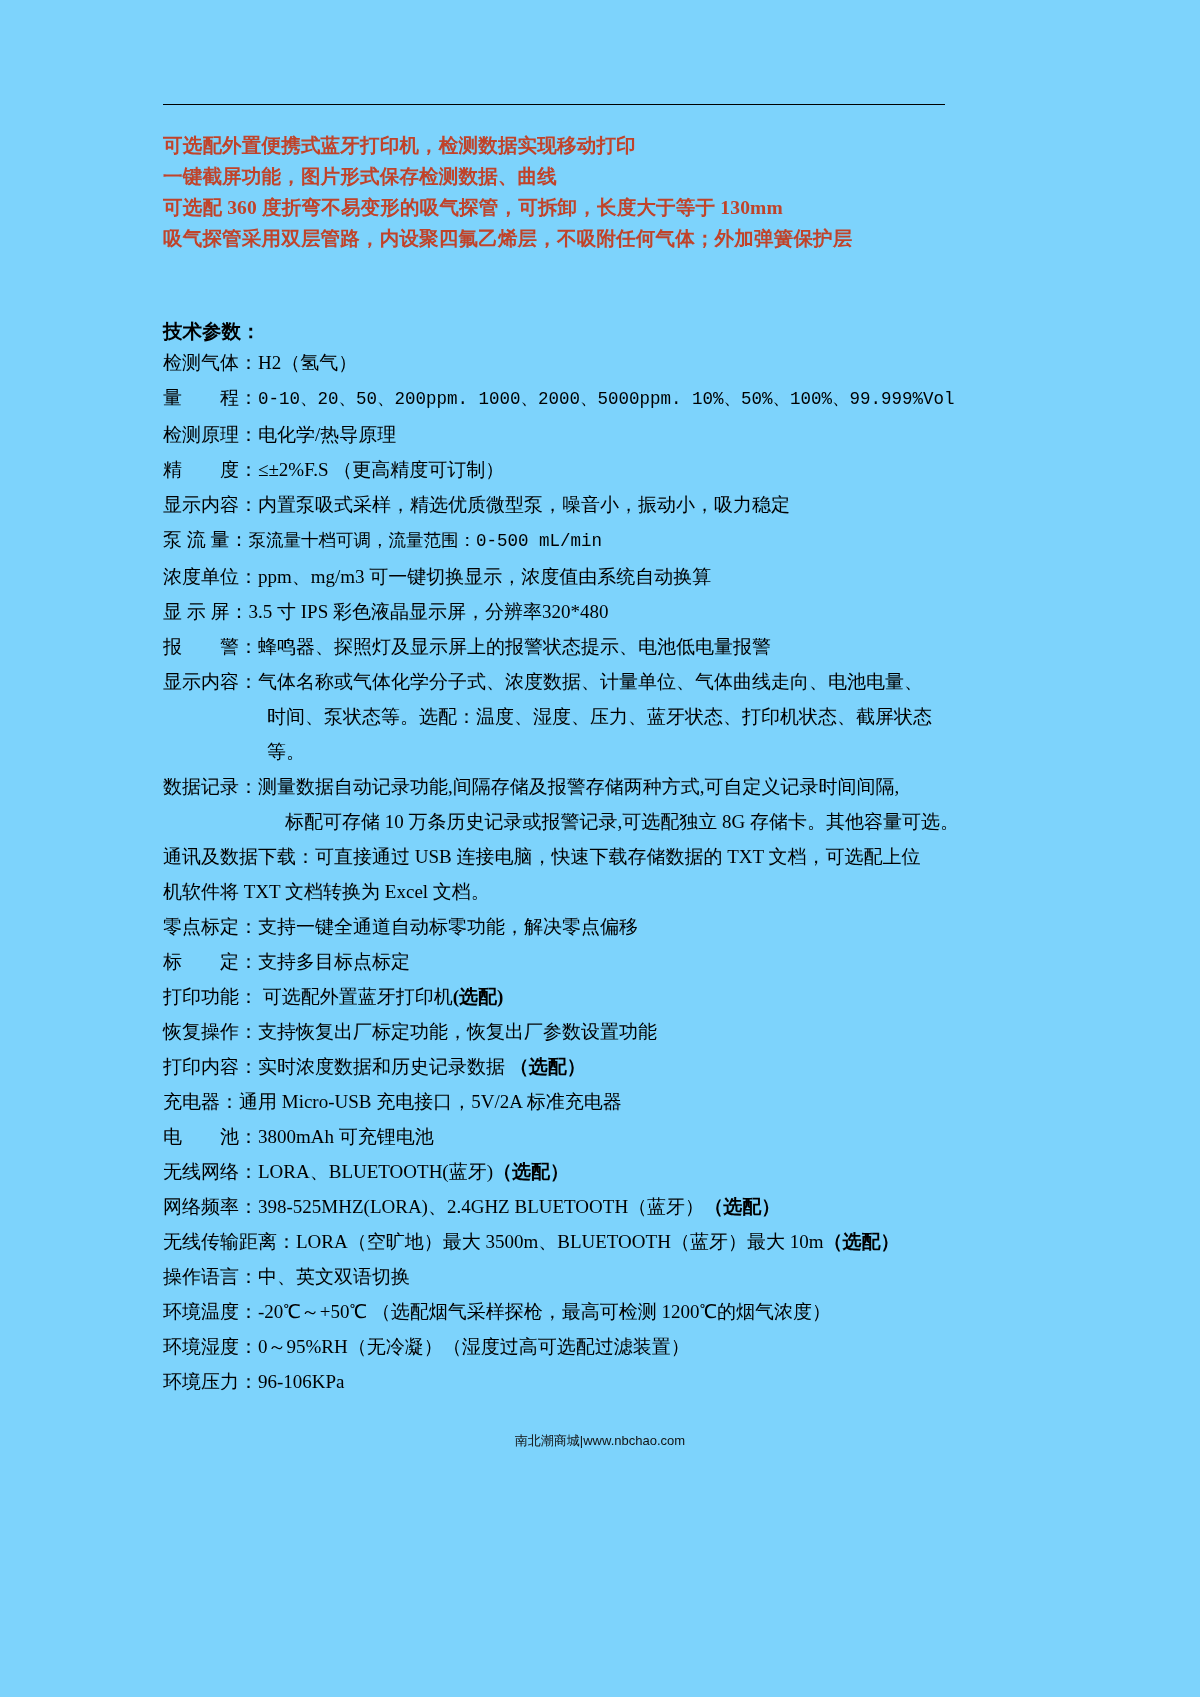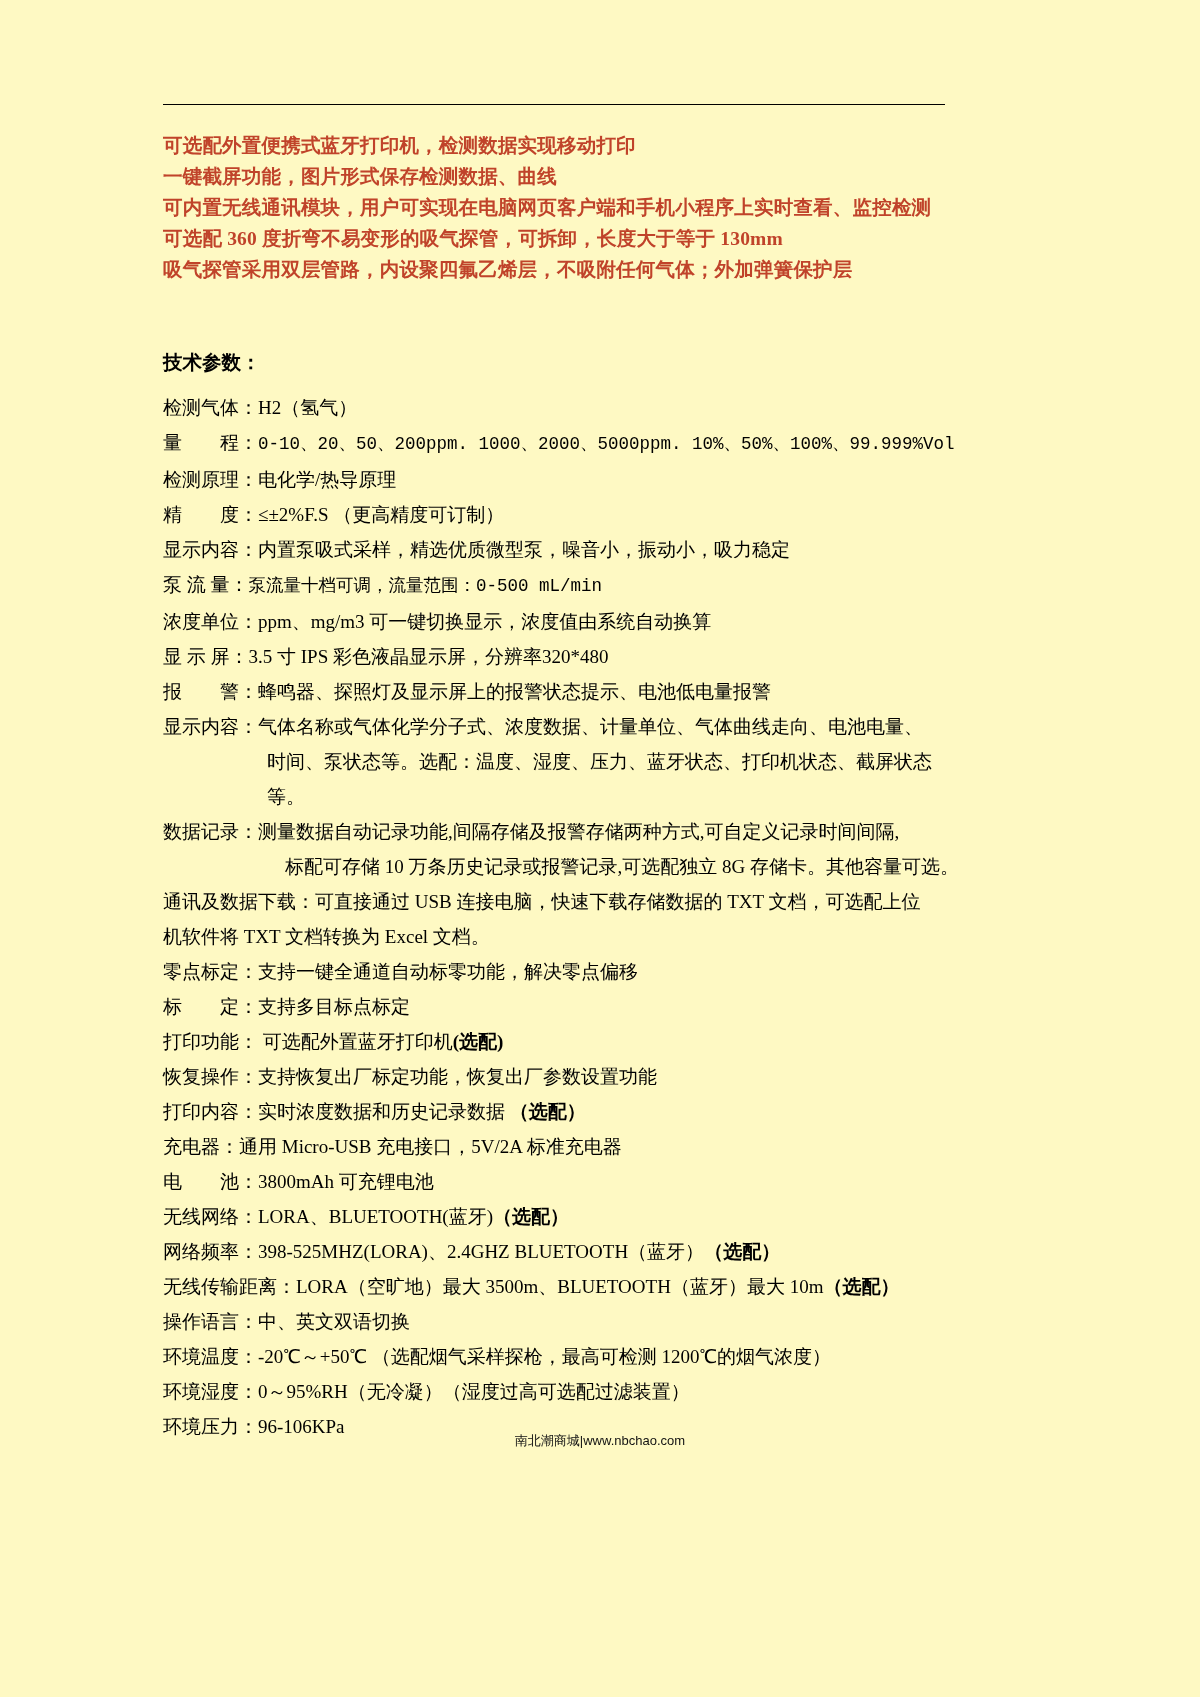--- a/index.html
+++ b/index.html
@@ -4,21 +4,21 @@
 <style>
   html, body {
     margin: 0;
     padding: 0;
     background: #ffffff;
   }
   .page {
     position: relative;
     width: 1200px;
     height: 1697px;
-    background: #fef9c3;
+    background: #7dd3fc;
     font-family: "Liberation Serif", serif;
     color: #000000;
     box-sizing: border-box;
   }
   .rule {
     position: absolute;
     left: 163px;
     top: 104px;
     width: 782px;
     height: 0;
@@ -43,21 +43,21 @@
   }
   
   .section-title {
     margin-top: 64px;
     font-weight: bold;
     font-size: 19.5px;
     color: #000;
   }
   
   .specs {
-    margin-top: 14px;
+    margin-top: 0;
     font-size: 19px;
     line-height: 35px;
   }
   .spec-row {
     display: block;
     white-space: normal;
   }
   .spec-label {
     display: inline;
   }
@@ -91,21 +91,20 @@
 
 <div class="page">
 
   <div class="rule"></div>
 
   <div class="content">
 
     <div class="intro">
       <p>可选配外置便携式蓝牙打印机，检测数据实现移动打印</p>
       <p>一键截屏功能，图片形式保存检测数据、曲线</p>
-      <p>可内置无线通讯模块，用户可实现在电脑网页客户端和手机小程序上实时查看、监控检测</p>
       <p>可选配 360 度折弯不易变形的吸气探管，可拆卸，长度大于等于 130mm</p>
       <p>吸气探管采用双层管路，内设聚四氟乙烯层，不吸附任何气体；外加弹簧保护层</p>
     </div>
 
     <div class="section-title">技术参数：</div>
 
     <div class="specs">
 
       <div class="spec-row">
         <span class="spec-label">检测气体：</span><span class="spec-value">H2（氢气）</span>

